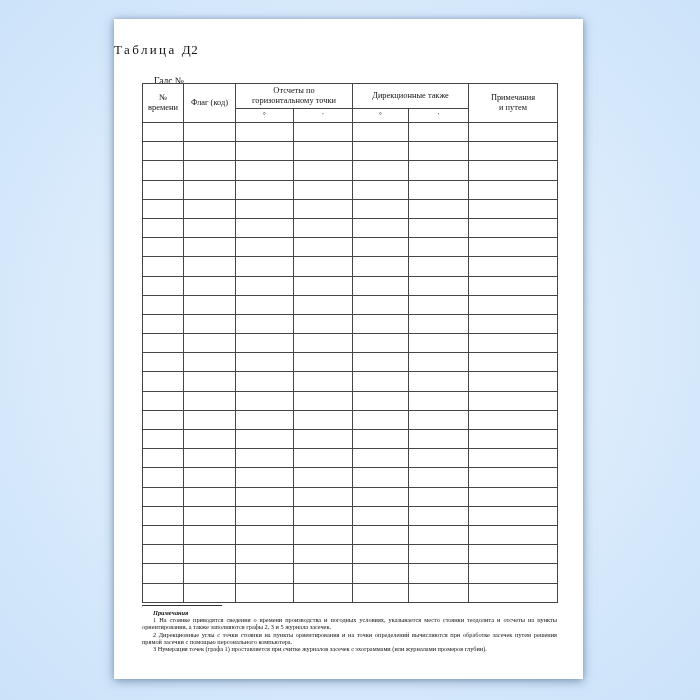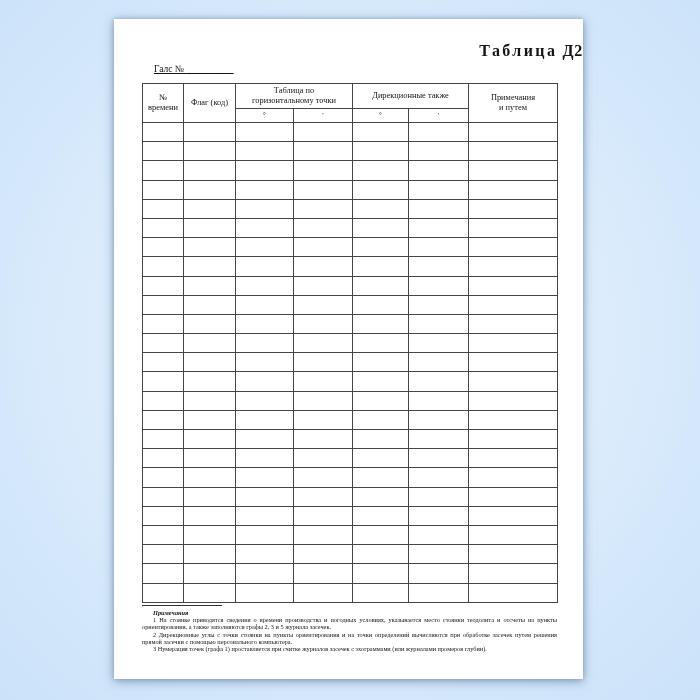--- a/index.html
+++ b/index.html
@@ -9,26 +9,26 @@
     font-family: "Liberation Serif", "DejaVu Serif", serif;
     color: #141414;
   }
   .page {
     position: absolute; left: 114px; top: 19px; width: 469px; height: 660px;
     background: #ffffff;
     box-shadow: 0 2px 10px rgba(85, 115, 150, 0.65), 0 0 4px rgba(85, 115, 150, 0.35);
   }
   .doc-title {
     position: absolute; left: 0; top: 23px; width: 100%;
-    text-align: right; font-size: 16px; font-weight: bold; white-space: nowrap;
+    text-align: left; font-size: 13px; font-weight: normal; white-space: nowrap;
   }
   .title-word { letter-spacing: 2.4px; }
   .title-num  { letter-spacing: 0.8px; margin-left: 5px; }
   .gals-line {
-    position: absolute; left: 40px; top: 45px; font-size: 9.5px; white-space: nowrap; text-decoration: underline;
+    position: absolute; left: 40px; top: 57px; font-size: 9.5px; white-space: nowrap;
   }
   .gals-blank { letter-spacing: 0.5px; }
   table.main {
     position: absolute; left: 28px; top: 64px;
     border-collapse: collapse; table-layout: fixed; width: 415px;
   }
   table.main th, table.main td {
     border: 1px solid #454545; padding: 0; overflow: hidden;
   }
   table.main th {
@@ -74,21 +74,21 @@
     <thead>
       <tr class="hdr-main">
         <th rowspan="2">
           <span>№</span><br>
           <span>времени</span>
         </th>
         <th rowspan="2">
           <span>Флаг (код)</span>
         </th>
         <th colspan="2">
-          <span>Таблица по</span><br>
+          <span>Отсчеты по</span><br>
           <span>горизонтальному точки</span>
         </th>
         <th colspan="2">
           <span>Дирекционные также</span>
         </th>
         <th rowspan="2">
           <span>Примечания</span><br>
           <span>и путем</span>
         </th>
       </tr>

